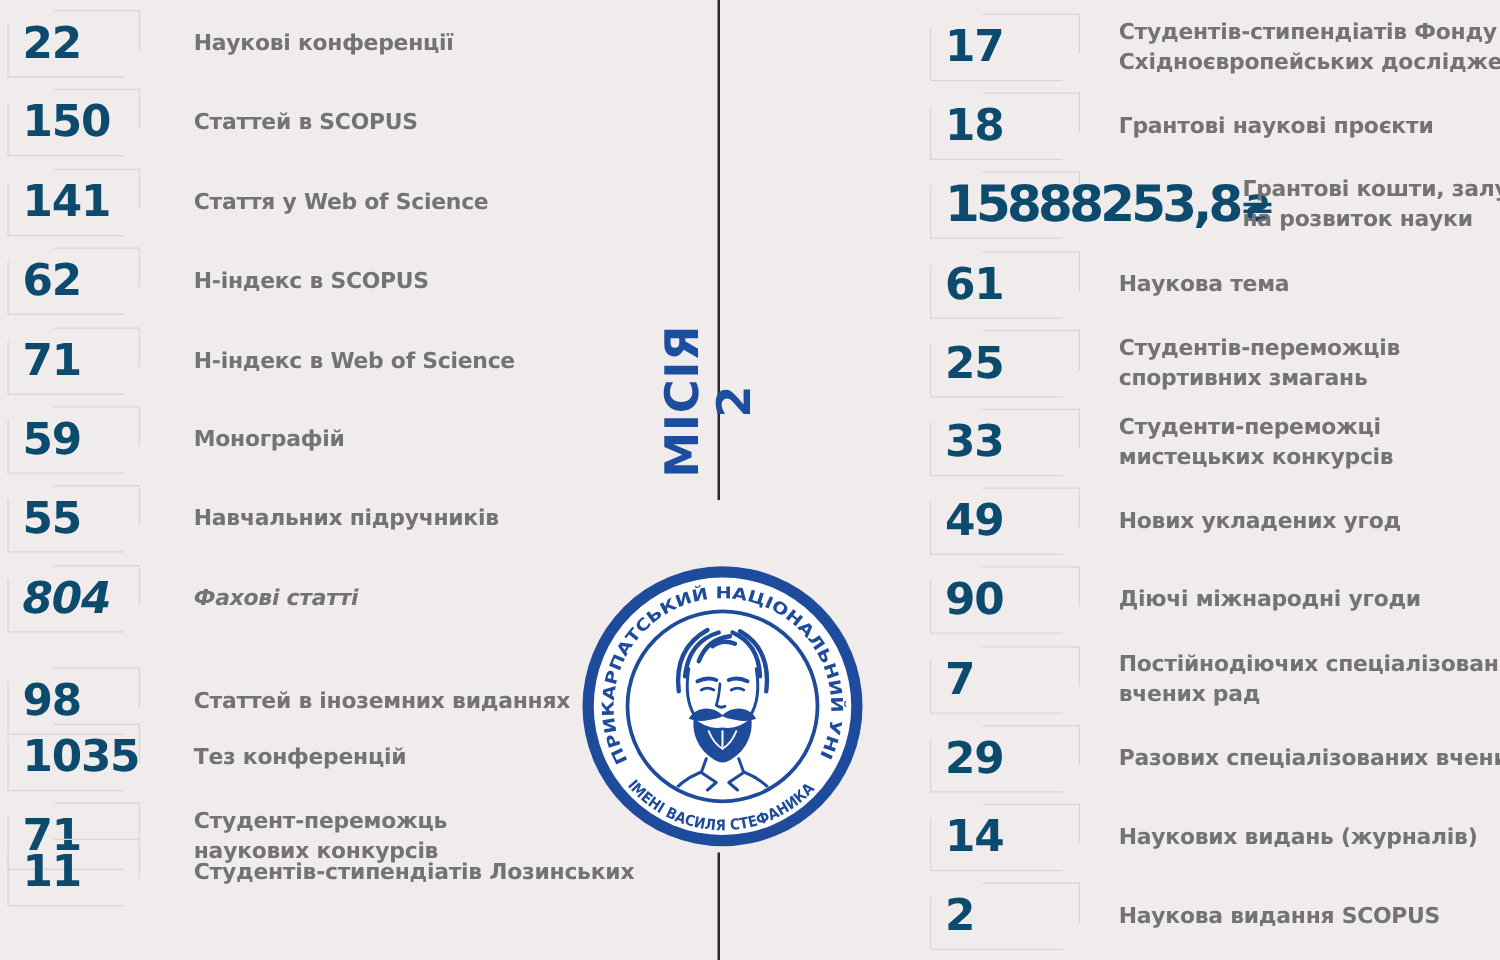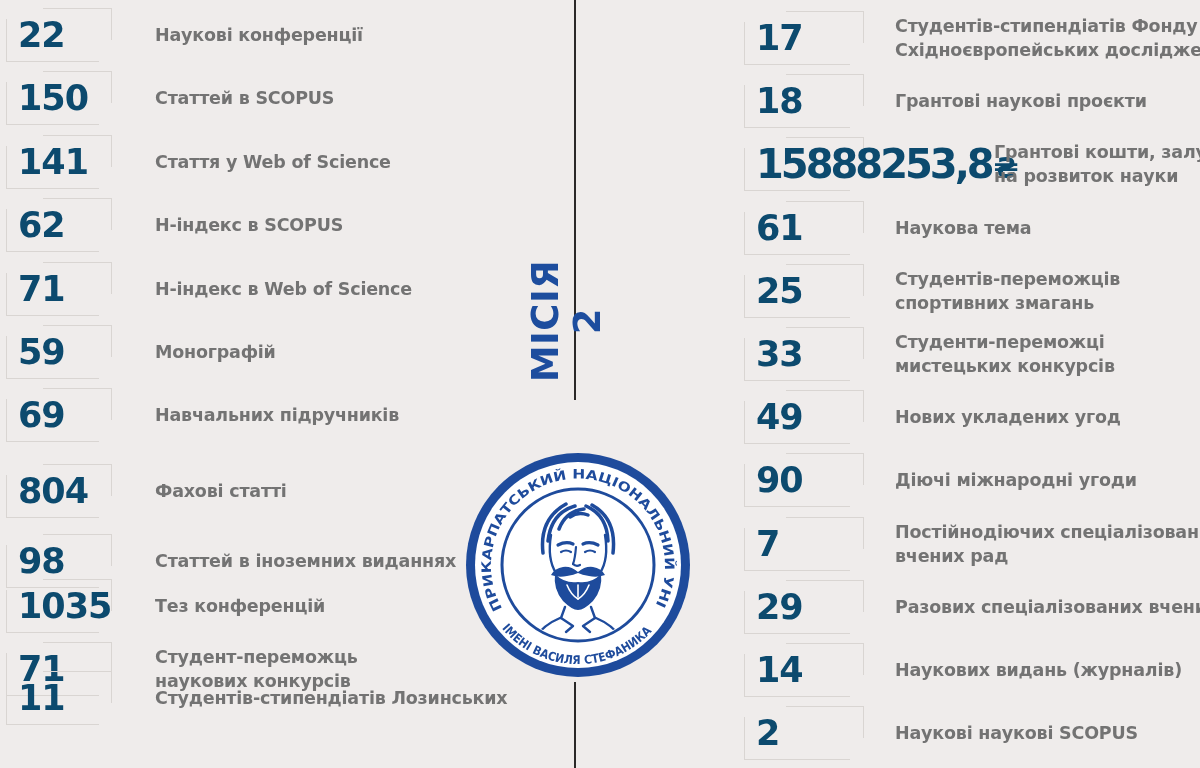--- a/index.html
+++ b/index.html
@@ -108,27 +108,27 @@
         <span class="num">59</span>
       </div>
       <div class="label">
         <div>Монографій</div>
       </div>
     </div>
     <div class="row" style="top: 388px;">
       <div class="numbox">
         <span class="frame tr"></span>
         <span class="frame bl"></span>
-        <span class="num">69</span>
+        <span class="num">55</span>
       </div>
       <div class="label">
         <div>Навчальних підручників</div>
       </div>
     </div>
-    <div class="row" style="top: 464px;">
+    <div class="row" style="top: 452px; font-style: italic;">
       <div class="numbox">
         <span class="frame tr"></span>
         <span class="frame bl"></span>
         <span class="num">804</span>
       </div>
       <div class="label">
         <div>Фахові статті</div>
       </div>
     </div>
     <div class="row" style="top: 534px;">
@@ -289,21 +289,21 @@
         <div>Наукових видань (журналів)</div>
       </div>
     </div>
     <div class="row" style="top: 706px;">
       <div class="numbox">
         <span class="frame tr"></span>
         <span class="frame bl"></span>
         <span class="num">2</span>
       </div>
       <div class="label">
-        <div>Наукові наукові SCOPUS</div>
+        <div>Наукова видання SCOPUS</div>
       </div>
     </div>
   </div>
 
 <div class="divider" id="divider-top"></div>
 <div class="divider" id="divider-bottom"></div>
 
 <div id="mission">МІСІЯ 2</div>
 
 <svg id="logo" viewBox="0 0 232 232">

